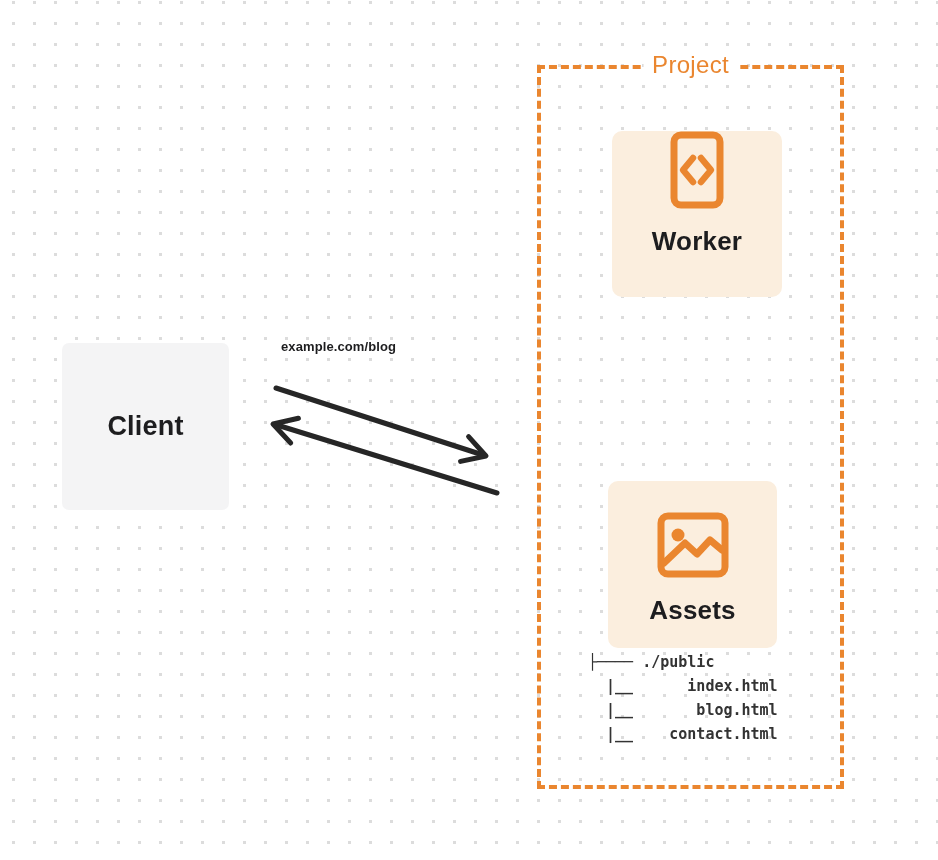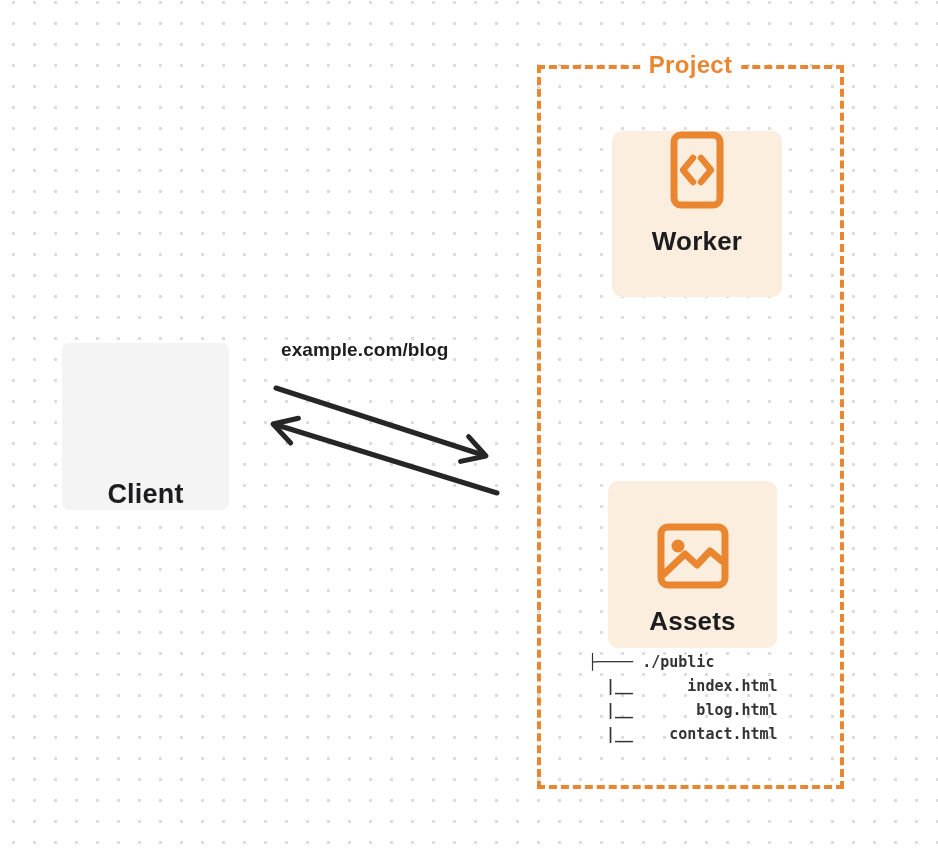--- a/index.html
+++ b/index.html
@@ -20,47 +20,47 @@
     width:938px;height:860px;
     overflow:hidden;
     background-color:var(--page-bg);
     background-image:radial-gradient(circle,var(--dot) 1.5px,transparent 1.6px);
     background-size:21px 21px;
     background-position:3px -8px;
   }
   .client-box{
     position:absolute;left:62px;top:343px;width:167px;height:167px;
     background:var(--client-bg);border-radius:7px;
-    display:flex;align-items:flex-end;justify-content:center;
+    display:flex;align-items:center;justify-content:center;
   }
   .client-box span{
     font-size:27px;font-weight:700;color:var(--dark-text);letter-spacing:.2px;
   }
   .request-label{
     position:absolute;left:281px;top:339px;
-    font-size:19px;font-weight:700;color:var(--dark-text);
+    font-size:13px;font-weight:700;color:var(--dark-text);
     white-space:nowrap;letter-spacing:.1px;
   }
   svg.arrows{position:absolute;left:0;top:0;width:938px;height:860px;pointer-events:none;}
   .project-box{
     position:absolute;left:537px;top:65px;width:307px;height:724px;
     border:4px dashed var(--orange);
   }
   .project-label{
     position:absolute;left:50%;top:-4px;transform:translate(-50%,-50%);
     background:var(--page-bg);padding:0 9px;
-    font-size:24px;font-weight:700;color:var(--orange);
+    font-size:24px;font-weight:400;color:var(--orange);
     white-space:nowrap;letter-spacing:.3px;
   }
   .card{
     position:absolute;background:var(--card-bg);border-radius:10px;
     display:flex;flex-direction:column;align-items:center;
   }
   .card-worker{left:71px;top:62px;width:170px;height:166px;}
-  .card-assets{left:67px;top:412px;width:169px;height:167px;padding-top:42px;}
+  .card-assets{left:67px;top:412px;width:169px;height:167px;padding-top:31px;}
   .card .card-label{
     font-size:26px;font-weight:700;color:var(--dark-text);letter-spacing:.2px;
   }
   .card-worker .icon-wrap{height:78px;margin-bottom:17px;}
   .card-assets .icon-wrap{height:66px;margin-bottom:17px;}
   .icon-wrap{display:flex;align-items:center;justify-content:center;}
   .file-tree{
     position:absolute;left:47px;top:581px;
     font-family:"DejaVu Sans Mono","Liberation Mono",monospace;
     font-size:15px;line-height:24px;font-weight:700;

